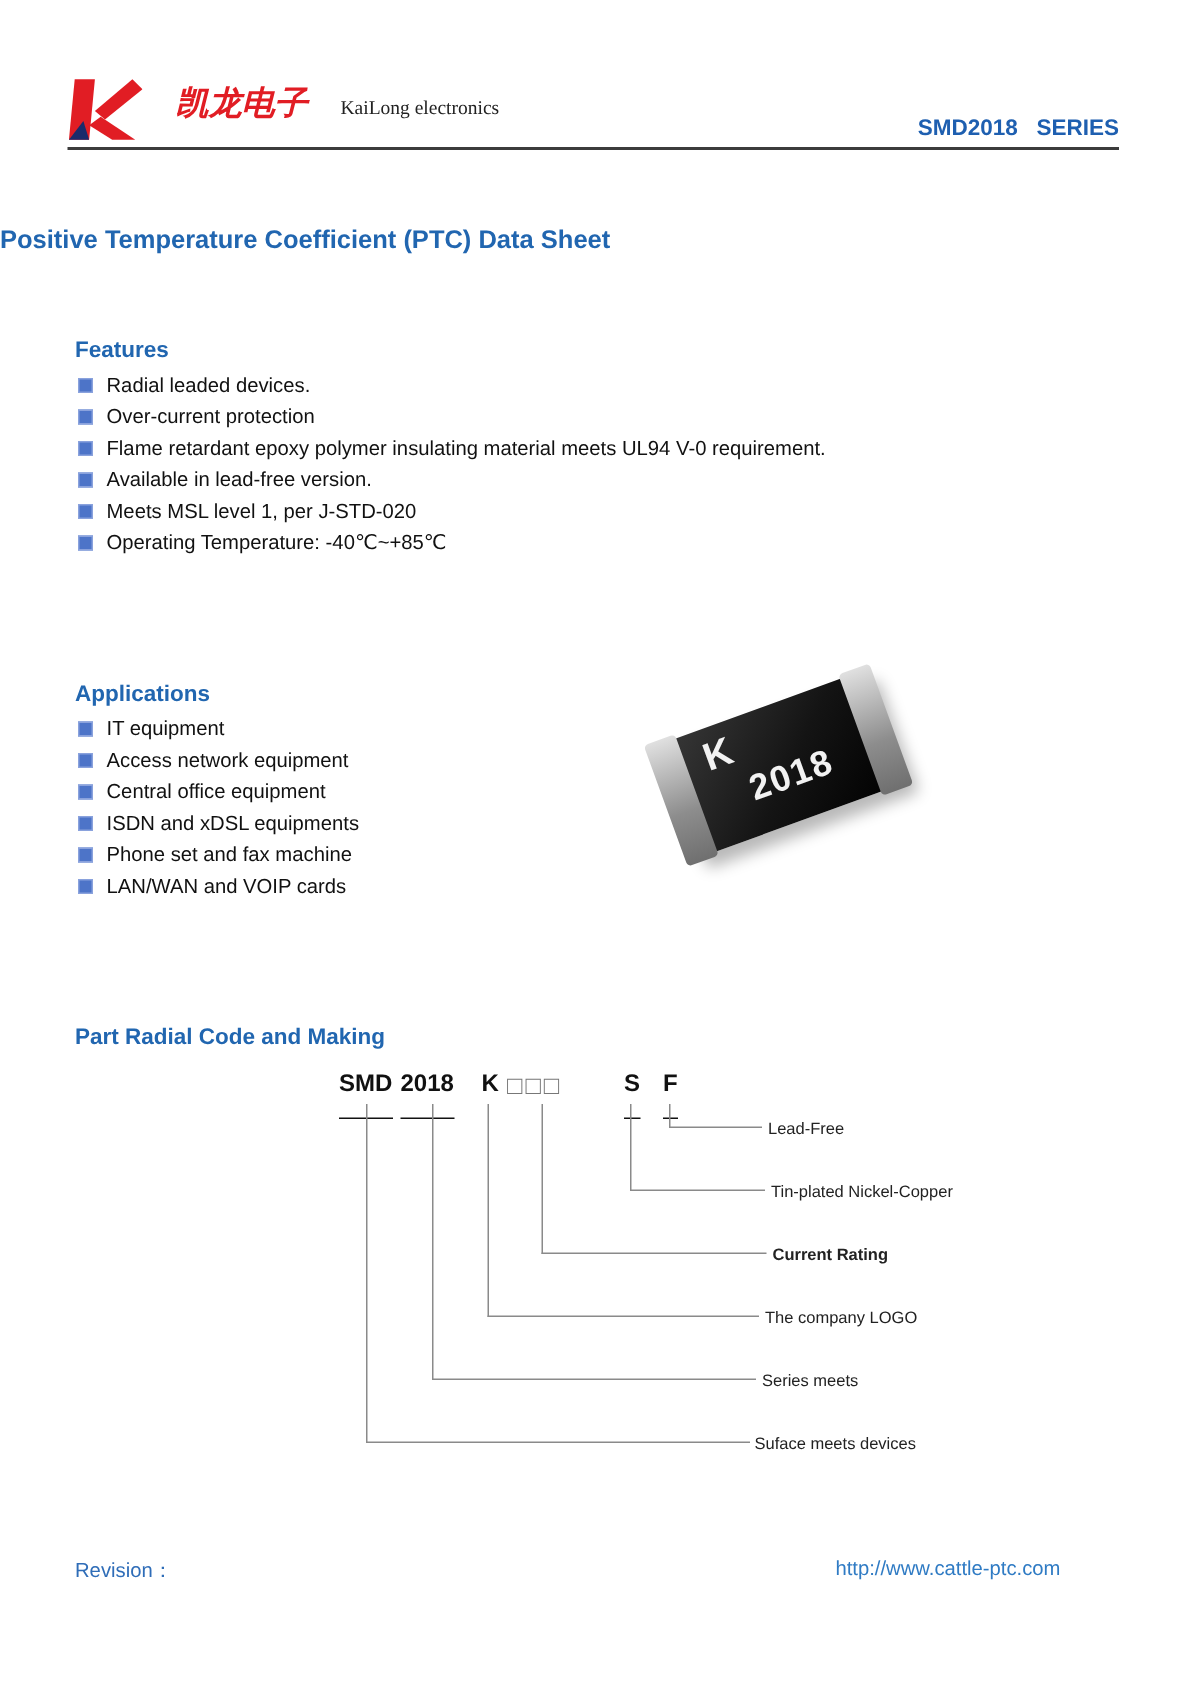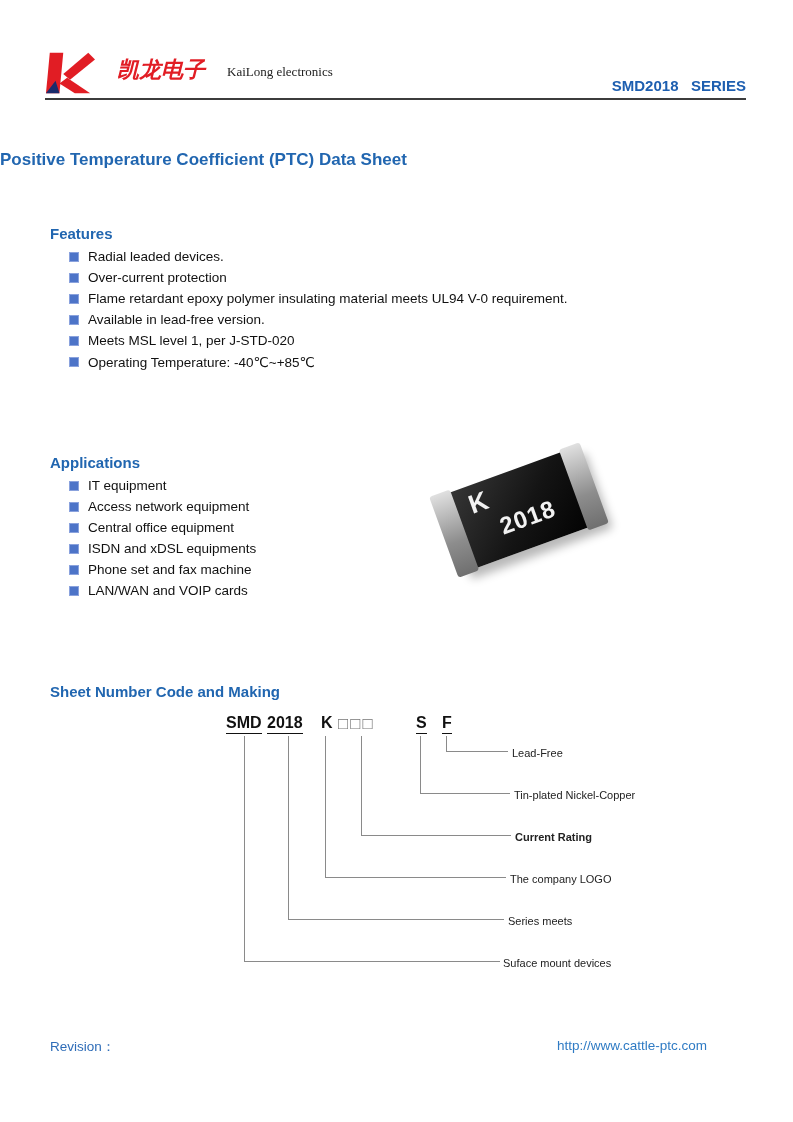--- a/index.html
+++ b/index.html
@@ -37,21 +37,21 @@
 
   
   .section-heading { position:absolute; color:#2166b0; font-weight:bold; font-size:15px; }
   .features-heading { left:50px; top:225px; }
   .applications-heading { left:50px; top:454px; }
   .part-heading { left:50px; top:683px; }
 
   .bullet-list { position:absolute; left:52px; list-style:none; }
   .features-list { top:246px; }
   .applications-list { top:475px;text-align:right; }
-  .bullet-list li { display:flex; align-items:center; height:21px; font-size:13.5px; color:#111;margin-left:17px; }
+  .bullet-list li { display:flex; align-items:center; height:21px; font-size:13.5px; color:#111; }
   .bullet {
     width:10px; height:10px; background:#4d74c8; border:1px solid #8aa2dd;
     margin-right:9px; flex:0 0 auto;
   }
 
   
   .chip-photo { position:absolute; left:432px; top:452px; width:180px; height:120px; }
   .chip-body {
     position:absolute; left:12px; top:18px; width:150px; height:80px;
     transform:rotate(-20deg);
@@ -65,21 +65,21 @@
     border-radius:3px;
   }
   .chip-cap.left { left:-5px; }
   .chip-cap.right { right:-5px; }
   .chip-mark { position:absolute; inset:0; color:#f2f2f2; font-weight:bold; }
   .chip-k { position:absolute; left:30px; top:4px; font-size:26px; }
   .chip-num { position:absolute; left:52px; top:36px; font-size:24px; letter-spacing:1px; }
 
   
   .pn-seg { position:absolute; top:714px; font-size:16px; font-weight:bold; color:#111; }
-  .pn-underline { border-bottom:1.5px solid #111; padding-bottom:1px; }
+  .pn-underline { border-bottom:1.5px solid #111; padding-bottom:13px; }
   .pn-smd { left:226px; }
   .pn-series { left:267px; }
   .pn-k { left:321px; }
   .pn-boxes { left:338px; color:#777; letter-spacing:2px; font-size:17px; font-weight:normal; }
   .pn-s { left:416px; }
   .pn-f { left:442px; }
 
   .leader {
     position:absolute; border-left:1px solid #8a8a8a; border-bottom:1px solid #8a8a8a;
   }
@@ -184,37 +184,37 @@
   <div class="chip-body">
     <div class="chip-cap left"></div>
     <div class="chip-cap right"></div>
     <div class="chip-mark">
       <span class="chip-k">K</span>
       <span class="chip-num">2018</span>
     </div>
   </div>
 </div>
 
-<div class="section-heading part-heading">Sheet Number Code and Making</div>
+<div class="section-heading part-heading">Part Radial Code and Making</div>
 
 <span class="pn-seg pn-smd pn-underline">SMD</span>
 <span class="pn-seg pn-series pn-underline">2018</span>
 <span class="pn-seg pn-k">K</span>
 <span class="pn-seg pn-boxes">□□□</span>
 <span class="pn-seg pn-s pn-underline">S</span>
 <span class="pn-seg pn-f pn-underline">F</span>
 
 <div class="leader leader-f"></div>
 <div class="leader leader-s"></div>
 <div class="leader leader-cr"></div>
 <div class="leader leader-k"></div>
 <div class="leader leader-sc"></div>
 <div class="leader leader-sm"></div>
 
 <span class="pn-label lbl-0">Lead-Free</span>
 <span class="pn-label lbl-1">Tin-plated Nickel-Copper</span>
 <span class="pn-label lbl-2">Current Rating</span>
 <span class="pn-label lbl-3">The company LOGO</span>
 <span class="pn-label lbl-4">Series meets</span>
-<span class="pn-label lbl-5">Suface mount devices</span>
+<span class="pn-label lbl-5">Suface meets devices</span>
 
 <span class="footer-revision">Revision：</span>
 <a href="#" class="footer-url">http://www.cattle-ptc.com</a>
 
 </body></html>

